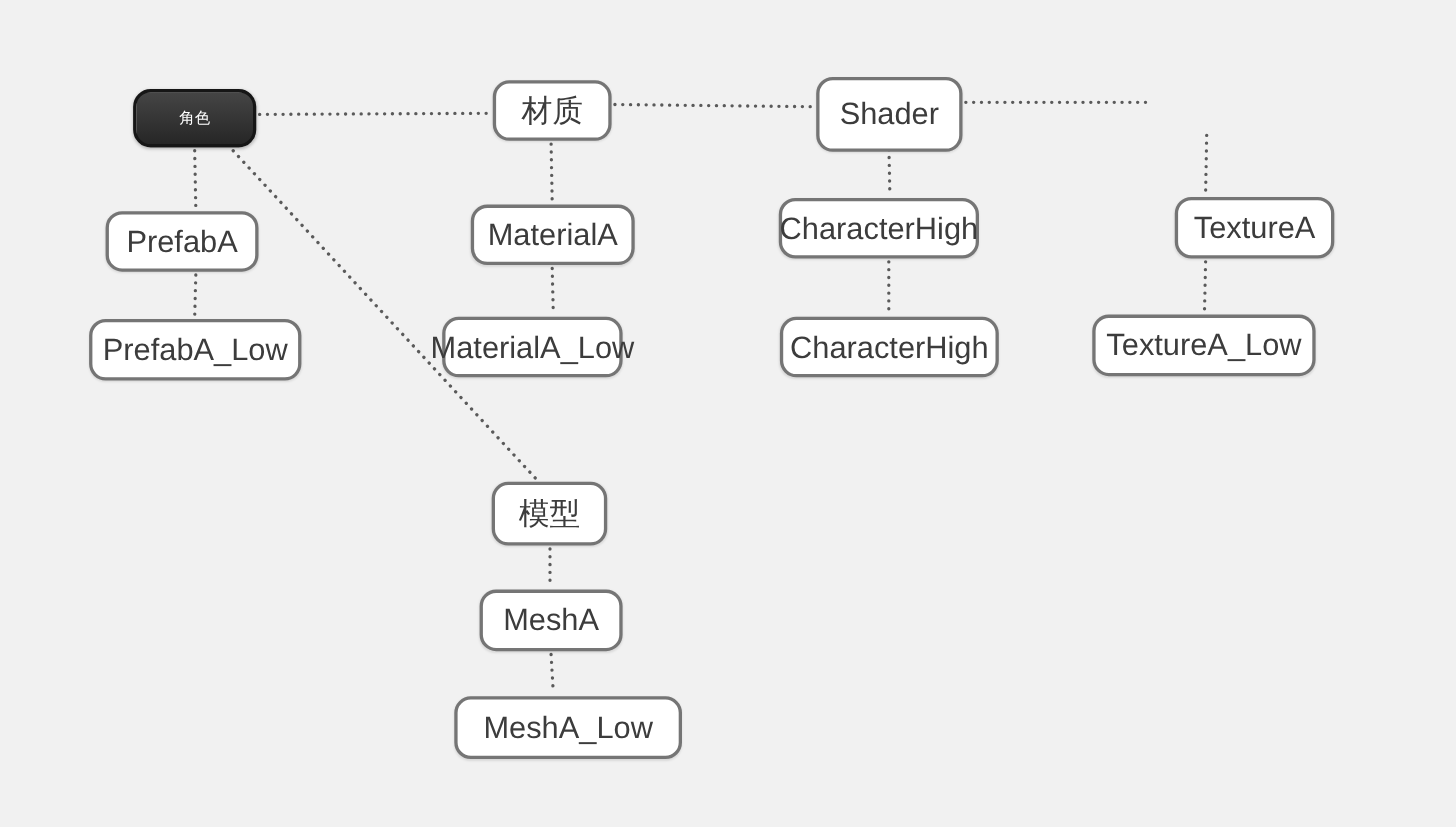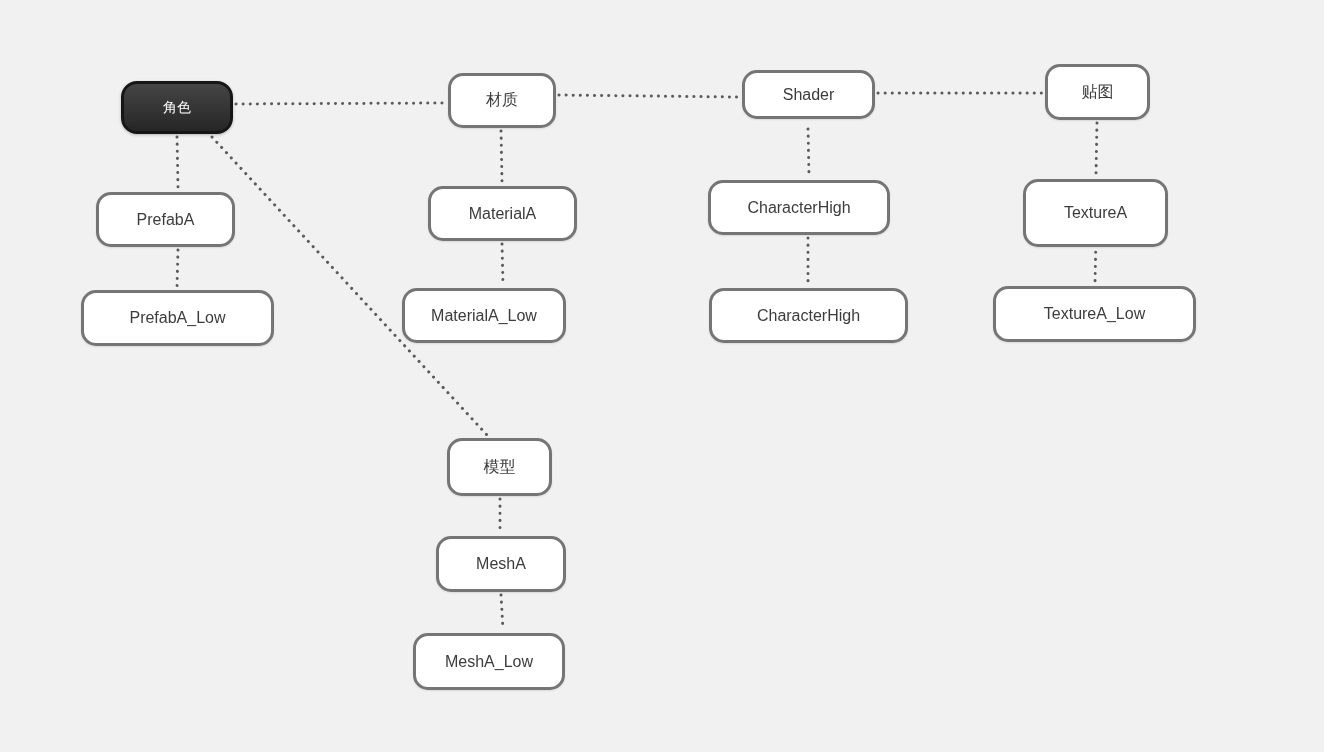--- a/index.html
+++ b/index.html
@@ -34,21 +34,21 @@
     fill:none;
   }
   .node{
     position:absolute;
     box-sizing:border-box;
     display:flex;align-items:center;justify-content:center;
     background:var(--node-fill);
     border:3px solid var(--node-border);
     border-radius:15px;
     color:var(--node-text);
-    font-size:16px;
+    font-size:28px;
     box-shadow:0 1px 2px rgba(0,0,0,0.10);
     cursor:pointer;
     white-space:nowrap;
   }
   .node.root{
     background:linear-gradient(180deg,var(--root-fill-top),var(--root-fill-bottom));
     border:3px solid var(--root-border);
     border-radius:16px;
     color:var(--root-text);
     font-size:14px;
@@ -79,27 +79,24 @@
     </svg>
 
   <div class="node root" style="left:121px;top:81px;width:112px;height:53px">
     <span class="label">角色</span>
   </div>
 
   <div class="node" style="left:448px;top:73px;width:108px;height:55px">
     <span class="label">材质</span>
   </div>
 
-  <div class="node" style="left:742px;top:70px;width:133px;height:49px">
+  <div class="node" style="left:742px;top:70px;width:133px;height:68px">
     <span class="label">Shader</span>
   </div>
 
-  <div class="node" style="left:1045px;top:64px;width:105px;height:56px">
-    <span class="label">贴图</span>
-  </div>
 
   <div class="node" style="left:96px;top:192px;width:139px;height:55px">
     <span class="label">PrefabA</span>
   </div>
 
   <div class="node" style="left:81px;top:290px;width:193px;height:56px">
     <span class="label">PrefabA_Low</span>
   </div>
 
   <div class="node" style="left:428px;top:186px;width:149px;height:55px">
@@ -111,33 +108,33 @@
   </div>
 
   <div class="node" style="left:708px;top:180px;width:182px;height:55px">
     <span class="label">CharacterHigh</span>
   </div>
 
   <div class="node" style="left:709px;top:288px;width:199px;height:55px">
     <span class="label">CharacterHigh</span>
   </div>
 
-  <div class="node" style="left:1023px;top:179px;width:145px;height:68px">
+  <div class="node" style="left:1068px;top:179px;width:145px;height:56px">
     <span class="label">TextureA</span>
   </div>
 
   <div class="node" style="left:993px;top:286px;width:203px;height:56px">
     <span class="label">TextureA_Low</span>
   </div>
 
   <div class="node" style="left:447px;top:438px;width:105px;height:58px">
     <span class="label">模型</span>
   </div>
 
   <div class="node" style="left:436px;top:536px;width:130px;height:56px">
     <span class="label">MeshA</span>
   </div>
 
-  <div class="node" style="left:413px;top:633px;width:152px;height:57px">
+  <div class="node" style="left:413px;top:633px;width:207px;height:57px">
     <span class="label">MeshA_Low</span>
   </div>
 
 </div>
 
 </body></html>

